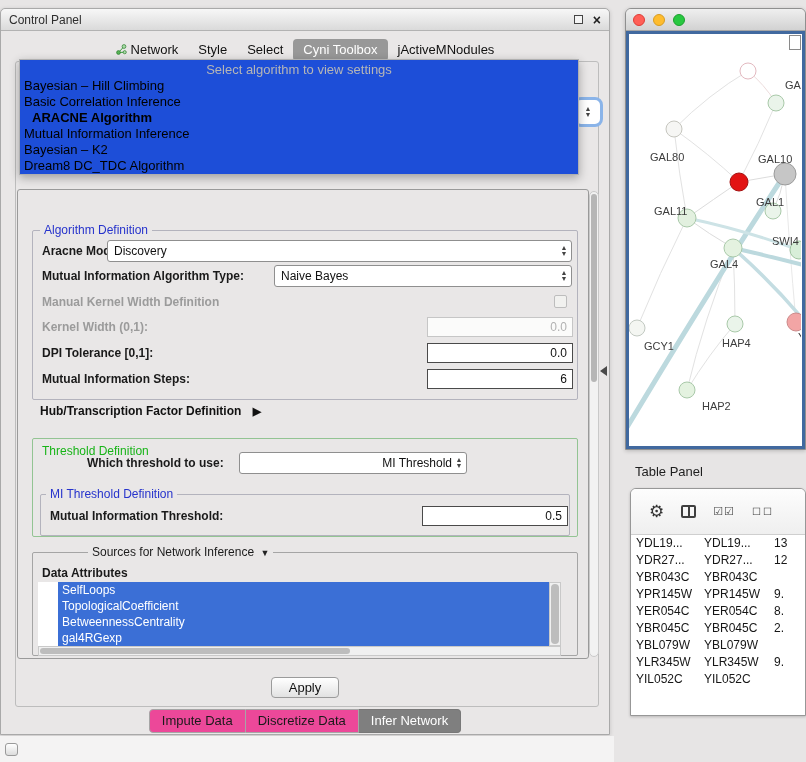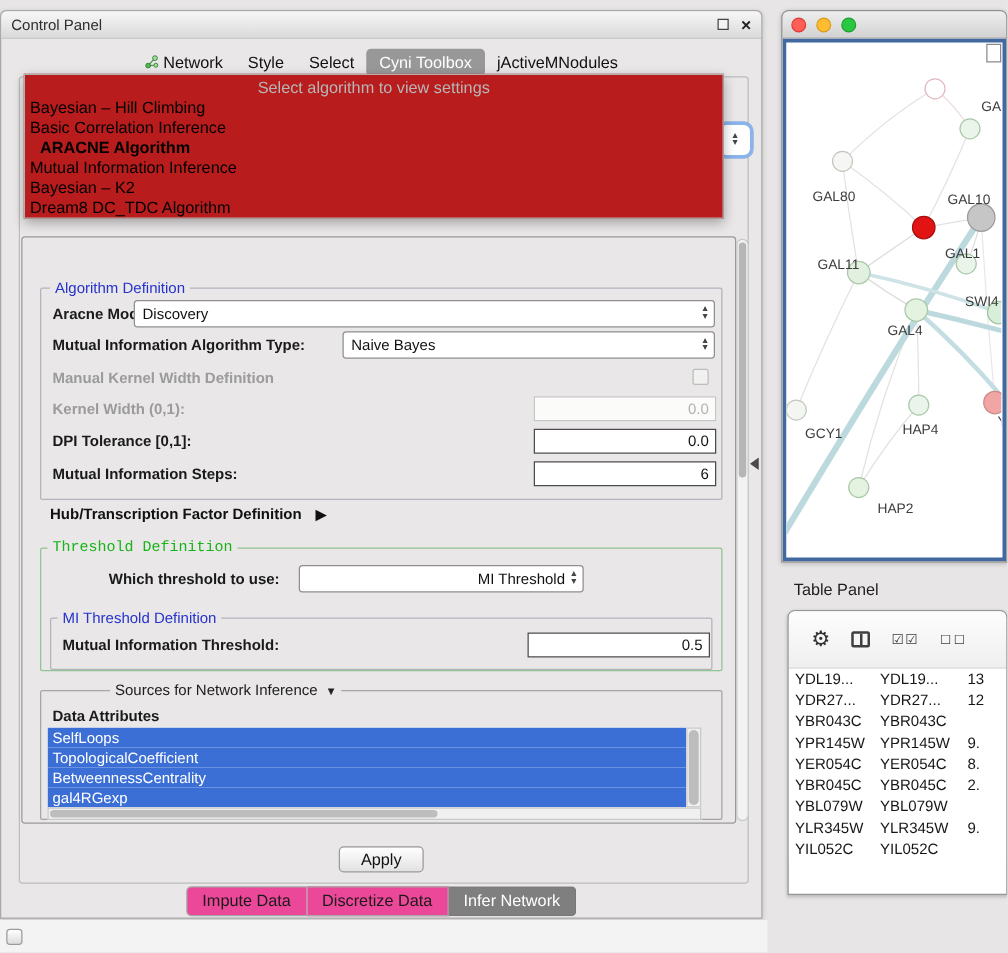--- a/index.html
+++ b/index.html
@@ -26,36 +26,36 @@
   .content-frame { position:absolute; left:14px; top:52px; width:584px; height:646px;
     border:1px solid #bdbdbd; border-radius:3px; }
 
   
   .combo-fragment { position:absolute; left:572px; top:88px; width:30px; height:30px;
     background:#fff; border:3px solid #8ab4e9; border-radius:8px; z-index:5;
     display:flex; align-items:center; justify-content:center; }
 
   
   .algo-popup { position:absolute; left:18px; top:50px; width:560px; height:116px;
-    background:#b91c1c; border:1px solid #b0b0b0; box-shadow:0 3px 9px rgba(0,0,0,.3); z-index:20;
+    background:#1d4ed8; border:1px solid #b0b0b0; box-shadow:0 3px 9px rgba(0,0,0,.3); z-index:20;
     padding-top:2px; }
   .algo-placeholder { height:16px; line-height:16px; text-align:center; color:#b6b6b6; font-size:13px; }
   .algo-item { height:16px; line-height:16px; padding-left:4px; font-size:13px; color:#000; white-space:nowrap; }
   .algo-item.bold { font-weight:bold;padding-left:12px; }
 
   
   .settings-group { position:absolute; left:16px; top:180px; width:572px; height:470px;
     border:1px solid #9a9a9a; border-radius:3px; }
   .group-label { position:absolute; background:#e9e7e7; padding:0 4px; font-size:12px; color:#2e2e2e; white-space:nowrap; }
 
   .sub-box { position:absolute; border:1px solid #b3b3bd; border-radius:2px; }
   .box-algo { left:14px; top:40px; width:546px; height:170px; }
   .title-algo { left:22px; top:33px; color:#2633cc; }
   .box-thresh { left:14px; top:248px; width:546px; height:99px; border-color:#93c493; }
-  .title-thresh { left:20px; top:241px; color:#17b417;font-family:Liberation Mono, monospace; }
+  .title-thresh { left:20px; top:254px; color:#17b417; }
   .box-mithresh { left:22px; top:304px; width:530px; height:42px; }
   .title-mithresh { left:28px; top:297px; color:#2633cc; }
   .box-sources { left:14px; top:362px; width:546px; height:104px; border-color:#a5a5a5; }
   .title-sources { left:22px; top:355px; color:#1c1c1c;margin-left:48px; }
 
   .flabel { position:absolute; font-size:12px; font-weight:bold; color:#1a1a1a; height:22px; line-height:22px; white-space:nowrap; }
   .flabel.disabled { color:#9b9b9b; }
 
   .combo { position:absolute; height:22px; background:#ffffff; border:1px solid #8f8f8f; border-radius:3px;
     display:flex; align-items:center; font-size:12px; color:#111; }
@@ -68,21 +68,21 @@
   .tfield.disabled { border-color:#c6c6c6; color:#b2b2b2; background:#fbfbfa; }
 
   .checkbox { position:absolute; width:13px; height:13px; border:1px solid #bdbdbd; border-radius:2px; background:#f1f1ef; }
 
   .hub-row { position:absolute; left:22px; top:214px; font-size:12px; font-weight:bold; color:#111; }
   .hub-arrow { margin-left:8px; font-size:11px; }
   .src-arrow { font-size:9px; color:#222; margin-left:3px; }
 
   .attr-list { position:absolute; left:20px; top:392px; width:511px; height:64px; background:#fff; overflow:hidden; }
   .attr-item { height:16px; line-height:16px; font-size:12px; padding-left:4px; white-space:nowrap; }
-  .attr-item.selected { background:#3b6fd6; color:#fff; }
+  .attr-item.selected { background:#3b6fd6; color:#fff;margin-left:20px; }
   .attr-vscroll { position:absolute; left:531px; top:392px; width:12px; height:64px; background:#f0f0f0; border:1px solid #c9c9c9; }
   .attr-vthumb { position:absolute; left:1px; top:1px; width:8px; height:60px; background:#bdbdbd; border-radius:4px; }
   .attr-hscroll { position:absolute; left:20px; top:456px; width:523px; height:10px; background:#f0f0f0; border:1px solid #c9c9c9; }
   .attr-hthumb { position:absolute; left:1px; top:1px; width:310px; height:6px; background:#bdbdbd; border-radius:3px; }
 
   .vscroll { position:absolute; left:588px; top:182px; width:10px; height:466px; background:#f2f2f2; border:1px solid #c9c9c9; border-radius:5px; }
   .vthumb { position:absolute; left:1px; top:2px; width:6px; height:188px; background:#b6b6b6; border-radius:3px; }
 
   .apply-btn { position:absolute; left:50%; top:668px; transform:translateX(-50%);
     width:68px; height:21px; background:linear-gradient(#ffffff,#e2e2e2); border:1px solid #9b9b9b;

